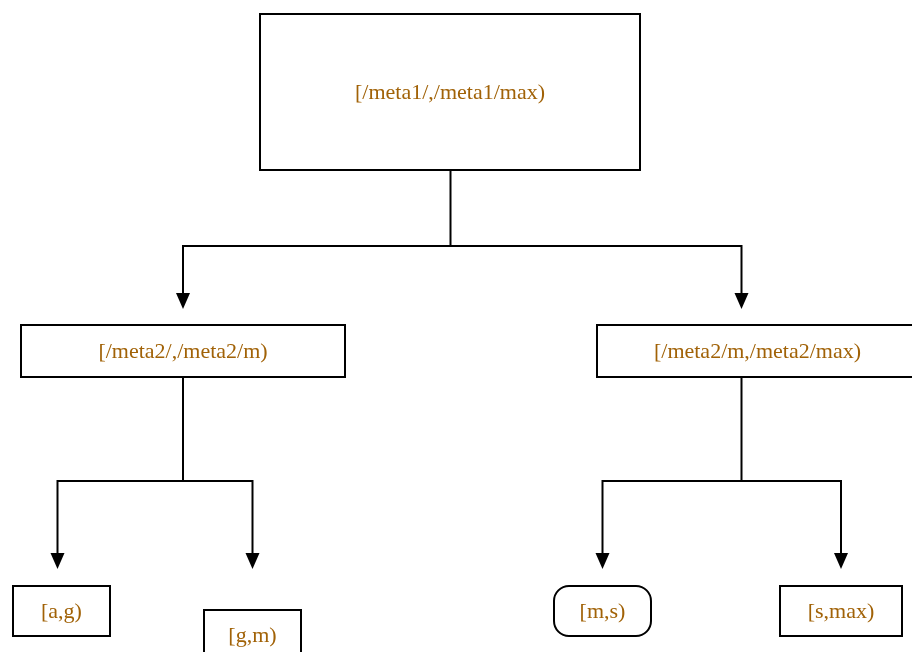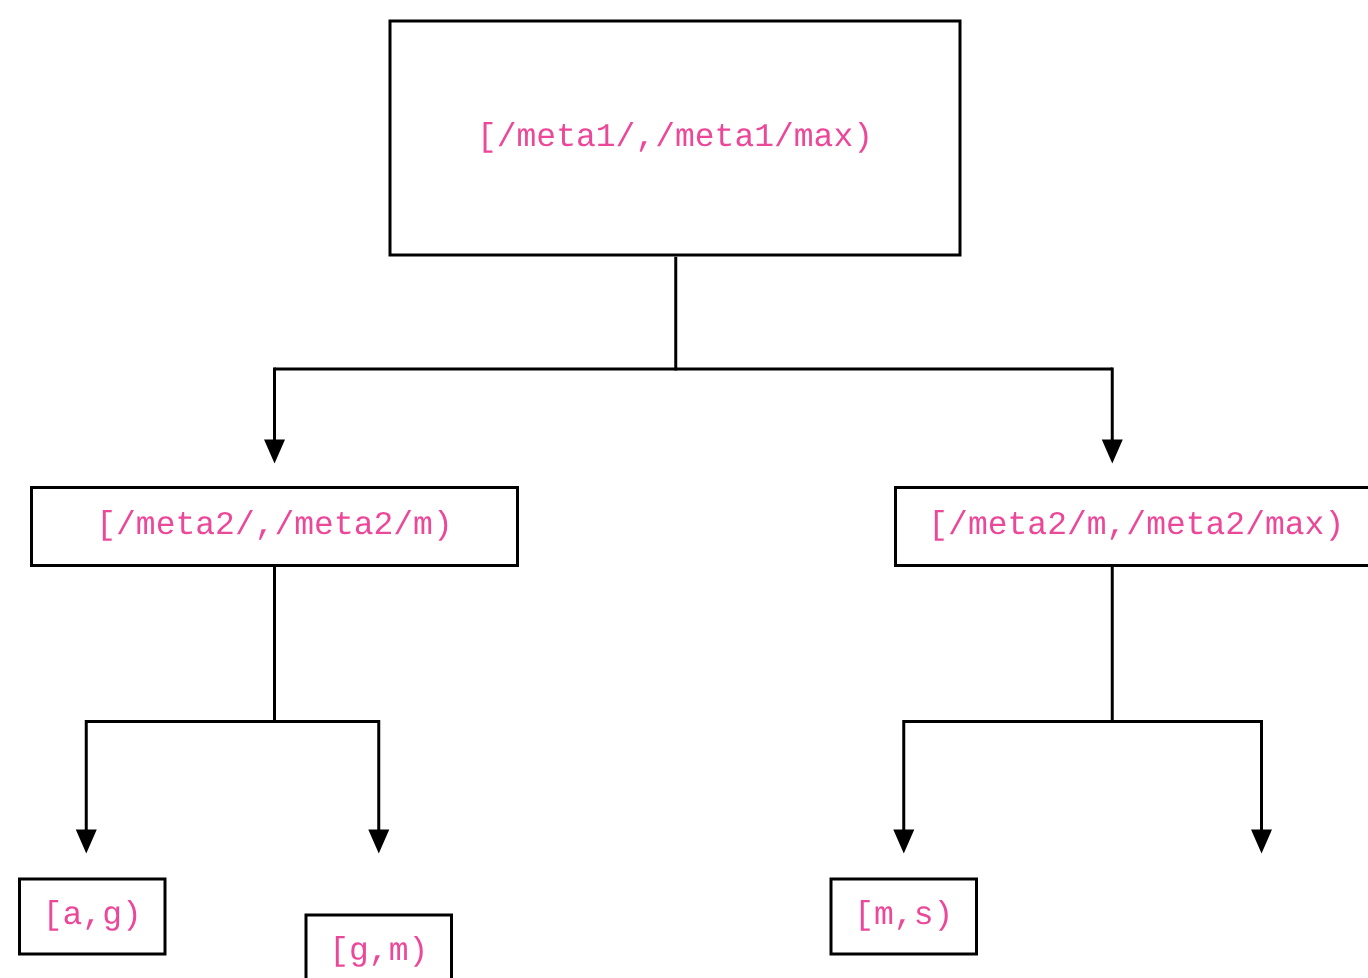--- a/index.html
+++ b/index.html
@@ -5,22 +5,22 @@
   html, body {
     margin: 0;
     padding: 0;
     background: #ffffff;
   }
   .canvas {
     position: relative;
     width: 912px;
     height: 652px;
     background: #ffffff;
-    font-family: Liberation Mono, monospace;
-    color: #ec4899;
+    font-family: Liberation Serif, serif;
+    color: #a16207;
     overflow: hidden;
   }
   .edges {
     position: absolute;
     left: 0;
     top: 0;
     width: 912px;
     height: 652px;
     pointer-events: none;
   }
@@ -46,21 +46,21 @@
     line-height: 1;
     white-space: nowrap;
     letter-spacing: 0;
   }
   
   .node-root    { left: 259px; top: 13px;  width: 382px; height: 158px; }
   .node-l2-left { left: 20px;  top: 324px; width: 326px; height: 54px; }
   .node-l2-right{ left: 580px; top: 324px; width: 323px; height: 54px; margin-left: 16px; }
   .node-leaf-0  { left: 12px;   top: 585px; width: 99px;  height: 52px; }
   .node-leaf-1  { left: 203px; top: 585px; width: 99px;  height: 52px; margin-top: 24px; }
-  .node-leaf-2  { left: 553px; top: 585px; width: 99px;  height: 52px; }
+  .node-leaf-2  { left: 553px; top: 585px; width: 99px;  height: 52px; border-radius: 16px; }
   .node-leaf-3  { left: 779px; top: 585px; width: 124px; height: 52px; }
 </style>
 </head>
 <body>
 
 <div class="canvas">
 
   <svg class="edges" viewBox="0 0 912 652" xmlns="http://www.w3.org/2000/svg">
 
     <g>
@@ -108,14 +108,17 @@
   </div>
 
   <div class="node node-leaf-1">
     <span class="label">[g,m)</span>
   </div>
 
   <div class="node node-leaf-2">
     <span class="label">[m,s)</span>
   </div>
 
+  <div class="node node-leaf-3">
+    <span class="label">[s,max)</span>
+  </div>
 
 </div>
 
 </body></html>

